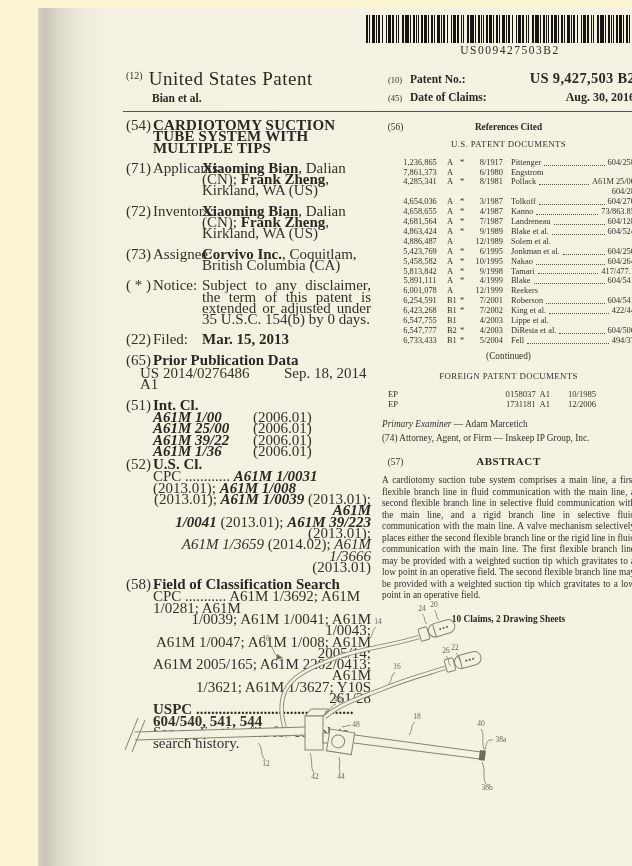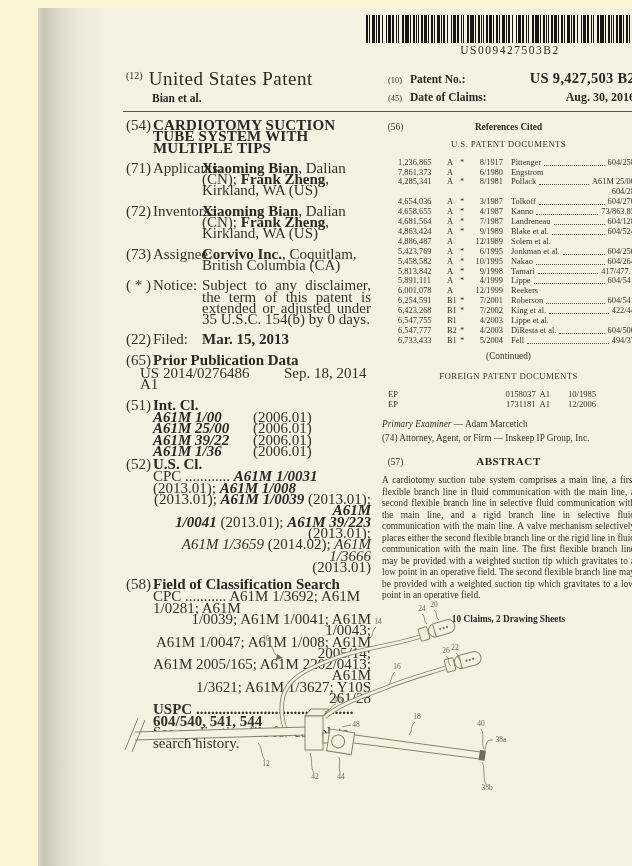--- a/index.html
+++ b/index.html
@@ -62,21 +62,21 @@
   .ln-r{margin-left:27px;text-align:right;}
   .uspc{margin-left:27px;font-weight:bold;}
   .note{margin-left:27px;}
 
   
   .ref-head{position:relative;text-align:center;font-weight:bold;color:#2b2823;margin-bottom:6px;}
   .ref-head .bnum{position:absolute;left:0;top:0;font-weight:normal;color:#33302a;}
   .us-head{text-align:center;font-size:8.8px;letter-spacing:.4px;margin-bottom:7px;}
   .ref-table{font-size:8.4px;line-height:9.9px;padding-left:16px;}
   .ref-row{display:flex;}
-  .rc-num{width:44px;text-align:left;flex:none;}
+  .rc-num{width:44px;text-align:center;flex:none;}
   .rc-kind{width:13px;margin-left:5px;flex:none;}
   .rc-star{width:8px;flex:none;}
   .rc-date{width:35px;text-align:right;flex:none;margin-right:8px;}
   .rc-name{flex:none;}
   .rc-lead{flex:1;border-bottom:1.2px dotted #57534a;margin:0 3px 2px 3px;min-width:6px;}
   .rc-cls{flex:none;}
   .ref-row2{text-align:right;}
   .continued{text-align:center;margin:5px 0 9px;}
   .foreign-head{text-align:center;font-size:8.8px;letter-spacing:.4px;margin-bottom:7px;}
   .f-row{display:flex;font-size:8.6px;line-height:10px;padding-left:6px;}
@@ -408,21 +408,21 @@
           <span class="rc-date">9/1998</span>
           <span class="rc-name">Tamari</span>
           <span class="rc-lead"></span>
           <span class="rc-cls">417/477.1</span>
         </div>
         <div class="ref-row">
           <span class="rc-num">5,891,111</span>
           <span class="rc-kind">A</span>
           <span class="rc-star">*</span>
           <span class="rc-date">4/1999</span>
-          <span class="rc-name">Lippe</span>
+          <span class="rc-name">Blake</span>
           <span class="rc-lead"></span>
           <span class="rc-cls">604/541</span>
         </div>
         <div class="ref-row">
           <span class="rc-num">6,001,078</span>
           <span class="rc-kind">A</span>
           <span class="rc-star"></span>
           <span class="rc-date">12/1999</span>
           <span class="rc-name">Reekers</span>
         </div>

